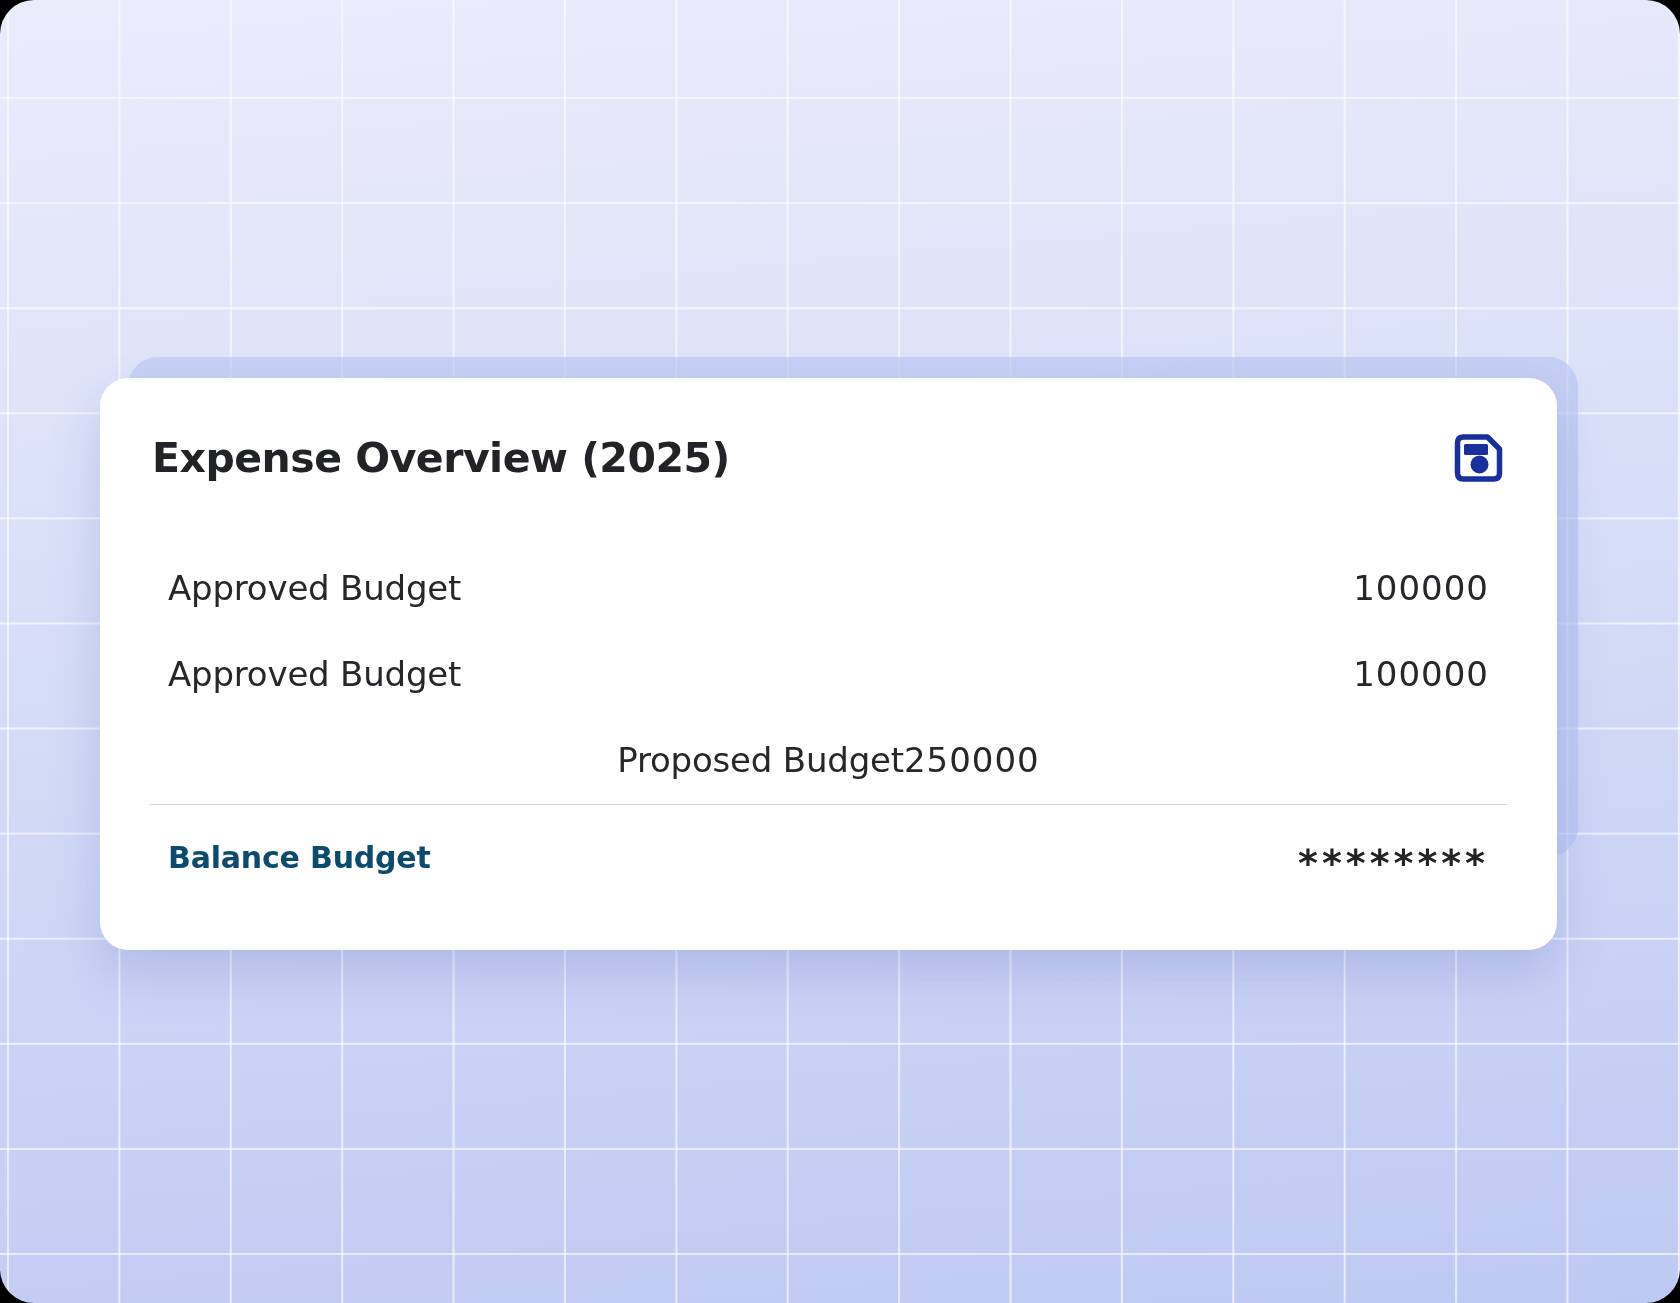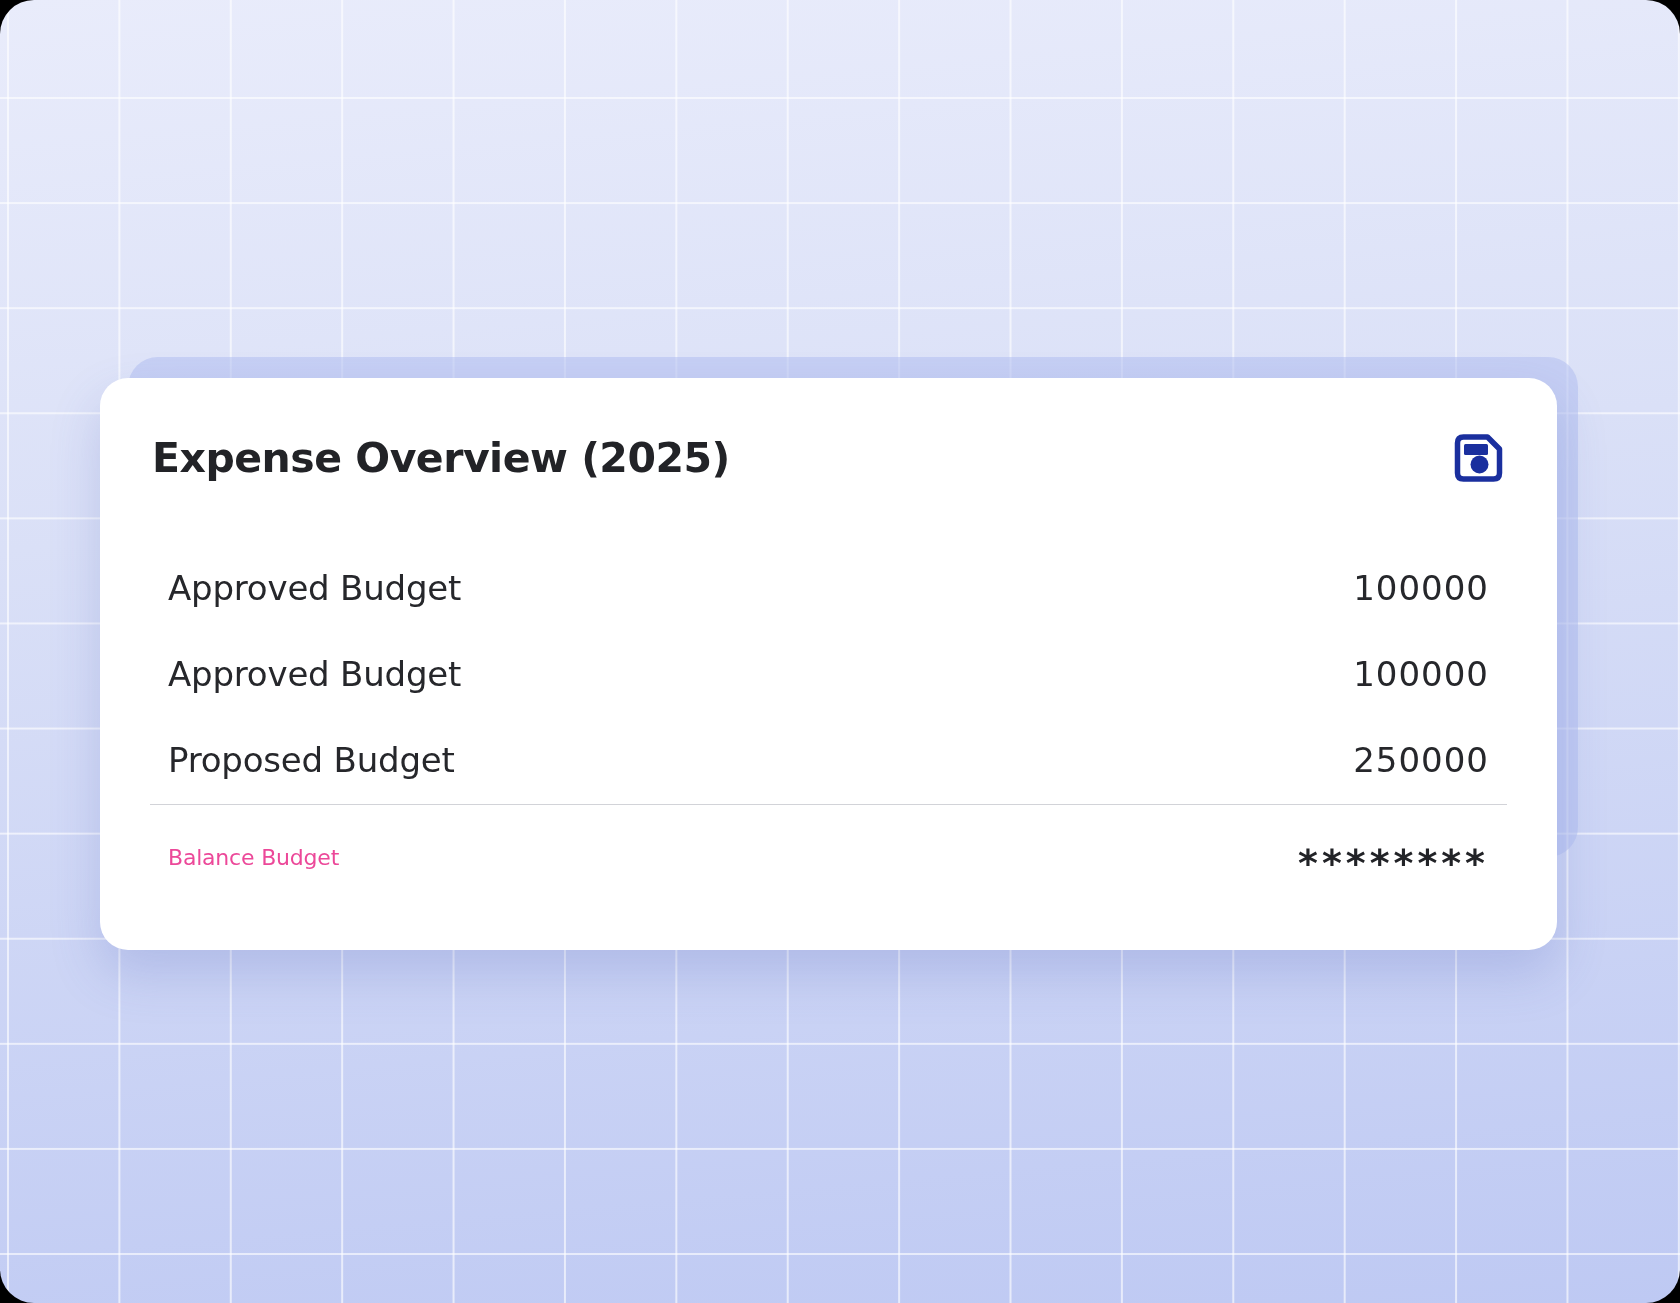--- a/index.html
+++ b/index.html
@@ -60,21 +60,21 @@
   .save-btn svg { display: block; }
   .rows { margin-top: 84px; }
   .row {
     display: flex;
     justify-content: space-between;
     align-items: center;
     height: 36px;
     padding: 0 18px;
     margin-bottom: 50px;
   }
-  .row:last-child { margin-bottom: 0; }
+  .row:last-child { margin-bottom: 0; justify-content: center; }
   .row-label {
     font-size: 34px;
     font-weight: 500;
     color: #26272b;
     letter-spacing: -0.2px;
   }
   .row-value {
     font-size: 34px;
     font-weight: 500;
     color: #26272b;
@@ -86,23 +86,23 @@
   }
   .balance-row {
     display: flex;
     justify-content: space-between;
     align-items: center;
     height: 36px;
     padding: 0 18px;
     margin-top: 34px;
   }
   .balance-label {
-    font-size: 22px;
-    font-weight: 400;
-    color: #ec4899;
+    font-size: 30px;
+    font-weight: 700;
+    color: #0c4a6e;
     letter-spacing: -0.2px;
     text-decoration: none;
     cursor: pointer;
   }
   .balance-value {
     font-size: 38px;
     font-weight: 700;
     color: #222327;
     letter-spacing: 4px;
     transform: translateY(6px);

